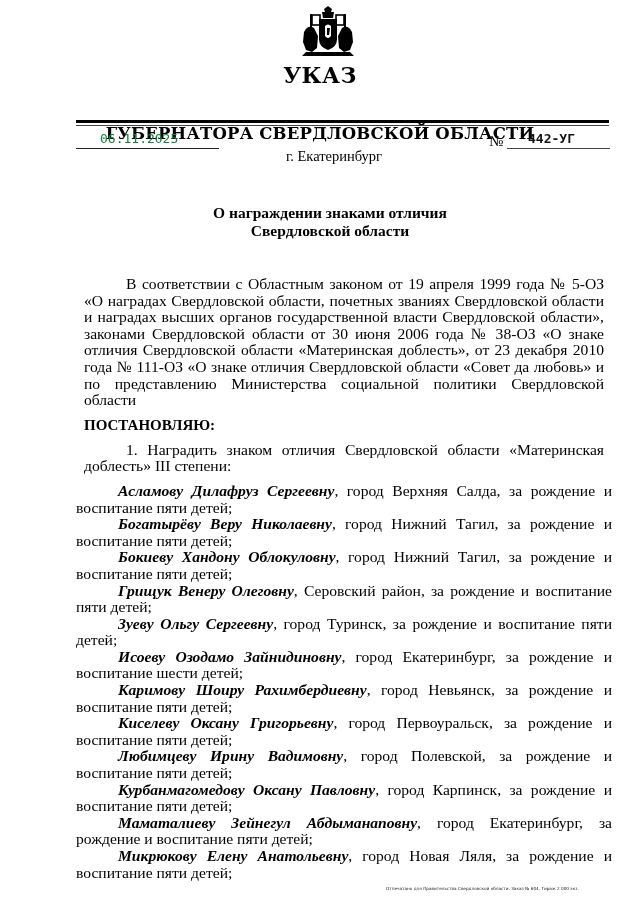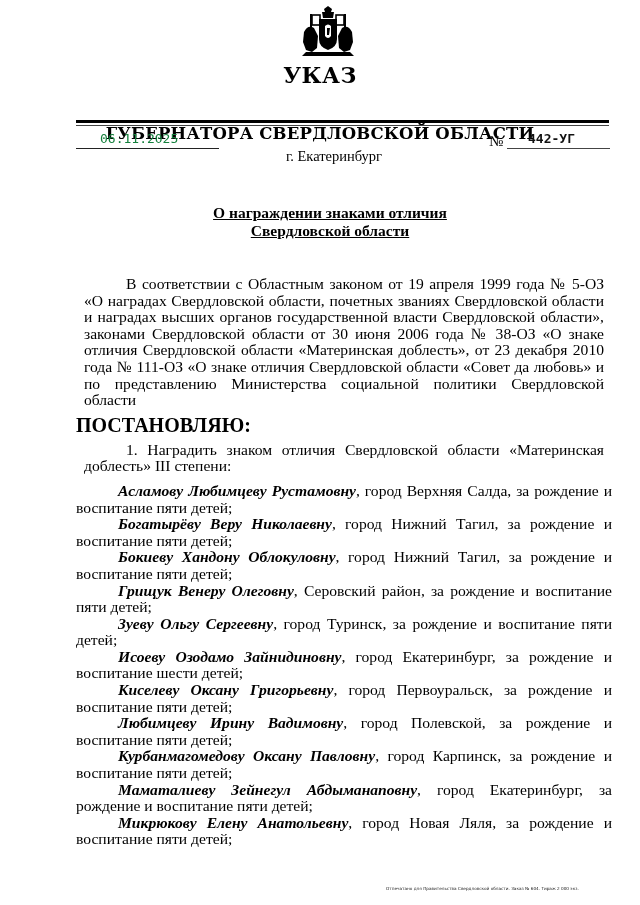--- a/index.html
+++ b/index.html
@@ -13,26 +13,26 @@
     .rule-thick { position: absolute; left: 76px; top: 120px; width: 533px; height: 3px; background: #000; }
     .rule-thin { position: absolute; left: 76px; top: 125px; width: 533px; height: 1px; background: #444; }
     .date { position: absolute; left: 100px; top: 131px; font-family: "DejaVu Sans Mono", monospace; font-size: 13px; color: #15803d; }
     .date-line { position: absolute; left: 76px; top: 148px; width: 143px; height: 1px; background: #222; }
     .num-sign { position: absolute; left: 489px; top: 133px; font-family: "Liberation Serif", serif; font-size: 15px; }
     .num-val { position: absolute; left: 528px; top: 131px; font-family: "DejaVu Sans Mono", monospace; font-size: 13px; color: #111; font-weight: bold; }
     .num-line { position: absolute; left: 507px; top: 148px; width: 103px; height: 1px; background: #444; }
     .city { position: absolute; left: 0; width: 640px; top: 148px; text-align: center;
       font-family: "Liberation Serif", serif; font-size: 14.5px; padding-left: 28px; box-sizing: border-box; }
     .subject { position: absolute; left: 0; width: 640px; top: 204px; text-align: center;
-      font-family: "Liberation Serif", serif; font-weight: bold; font-size: 15.5px; line-height: 18px; padding-left: 20px; box-sizing: border-box; text-decoration: underline; }
+      font-family: "Liberation Serif", serif; font-weight: bold; font-size: 15.5px; line-height: 18px; padding-left: 20px; box-sizing: border-box; }
     .body { position: absolute; left: 76px; top: 268px; width: 536px;
       font-family: "Liberation Serif", serif; font-size: 15.6px; line-height: 16.6px; }
     .para { text-align: justify; text-align-last: left; margin: 8px; }
     .indent { text-indent: 42px; }
-    .decree { font-weight: bold; font-size: 20px; margin: 0; line-height: 17px; }
+    .decree { font-weight: bold; font-size: 15px; margin: 8px; line-height: 17px; }
     .award { margin: 0; text-indent: 42px; text-align: justify; line-height: 16.6px; }
     .award .nm { font-weight: bold; font-style: italic; }
     .footer { position: absolute; left: 386px; top: 886px; font-family: "DejaVu Sans", sans-serif; font-size: 4.2px; color: #222; white-space: nowrap; }
   </style>
 </head>
 <body>
 
 <div class="page">
 
   <svg class="emblem" viewBox="0 0 56 52">
@@ -73,26 +73,27 @@
   <div class="subject">
     <div>О награждении знаками отличия</div>
     <div>Свердловской области</div>
   </div>
 
   <div class="body">
     <p class="para indent">В соответствии с Областным законом от 19 апреля 1999 года № 5-ОЗ «О наградах Свердловской области, почетных званиях Свердловской области и наградах высших органов государственной власти Свердловской области», законами Свердловской области от 30 июня 2006 года № 38-ОЗ «О знаке отличия Свердловской области «Материнская доблесть», от 23 декабря 2010 года № 111-ОЗ «О знаке отличия Свердловской области «Совет да любовь» и по представлению Министерства социальной политики Свердловской области</p>
     <p class="decree">ПОСТАНОВЛЯЮ:</p>
     <p class="para indent">1. Наградить знаком отличия Свердловской области «Материнская доблесть» III степени:</p>
     <div id="awardees">
-        <p class="award"><span class="nm">Асламову Любимцеву Рустамовну</span><span>, город Верхняя Салда, за рождение и воспитание пяти детей;</span></p>
+        <p class="award"><span class="nm">Асламову Дилафруз Сергеевну</span><span>, город Верхняя Салда, за рождение и воспитание пяти детей;</span></p>
         <p class="award"><span class="nm">Богатырёву Веру Николаевну</span><span>, город Нижний Тагил, за рождение и воспитание пяти детей;</span></p>
         <p class="award"><span class="nm">Бокиеву Хандону Облокуловну</span><span>, город Нижний Тагил, за рождение и воспитание пяти детей;</span></p>
         <p class="award"><span class="nm">Грищук Венеру Олеговну</span><span>, Серовский район, за рождение и воспитание пяти детей;</span></p>
         <p class="award"><span class="nm">Зуеву Ольгу Сергеевну</span><span>, город Туринск, за рождение и воспитание пяти детей;</span></p>
         <p class="award"><span class="nm">Исоеву Озодамо Зайнидиновну</span><span>, город Екатеринбург, за рождение и воспитание шести детей;</span></p>
+        <p class="award"><span class="nm">Каримову Шоиру Рахимбердиевну</span><span>, город Невьянск, за рождение и воспитание пяти детей;</span></p>
         <p class="award"><span class="nm">Киселеву Оксану Григорьевну</span><span>, город Первоуральск, за рождение и воспитание пяти детей;</span></p>
         <p class="award"><span class="nm">Любимцеву Ирину Вадимовну</span><span>, город Полевской, за рождение и воспитание пяти детей;</span></p>
         <p class="award"><span class="nm">Курбанмагомедову Оксану Павловну</span><span>, город Карпинск, за рождение и воспитание пяти детей;</span></p>
         <p class="award"><span class="nm">Маматалиеву Зейнегул Абдыманаповну</span><span>, город Екатеринбург, за рождение и воспитание пяти детей;</span></p>
         <p class="award"><span class="nm">Микрюкову Елену Анатольевну</span><span>, город Новая Ляля, за рождение и воспитание пяти детей;</span></p>
       </div>
   </div>
 
   <div class="footer">Отпечатано для Правительства Свердловской области. Заказ № 604. Тираж 2 000 экз.</div>
 </div>

